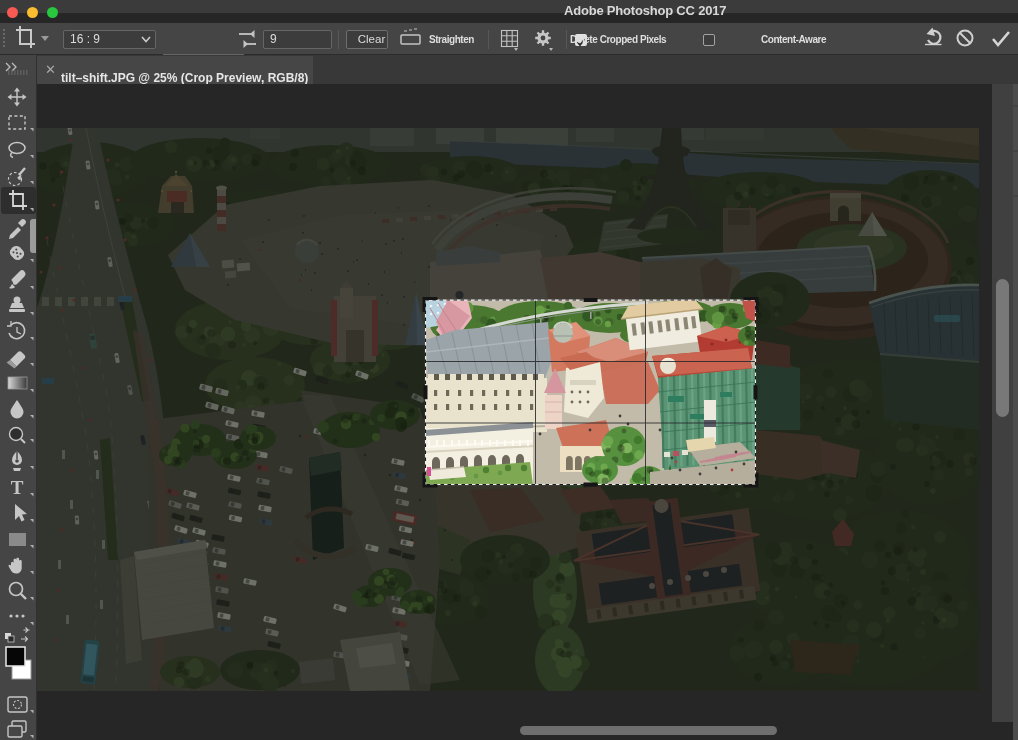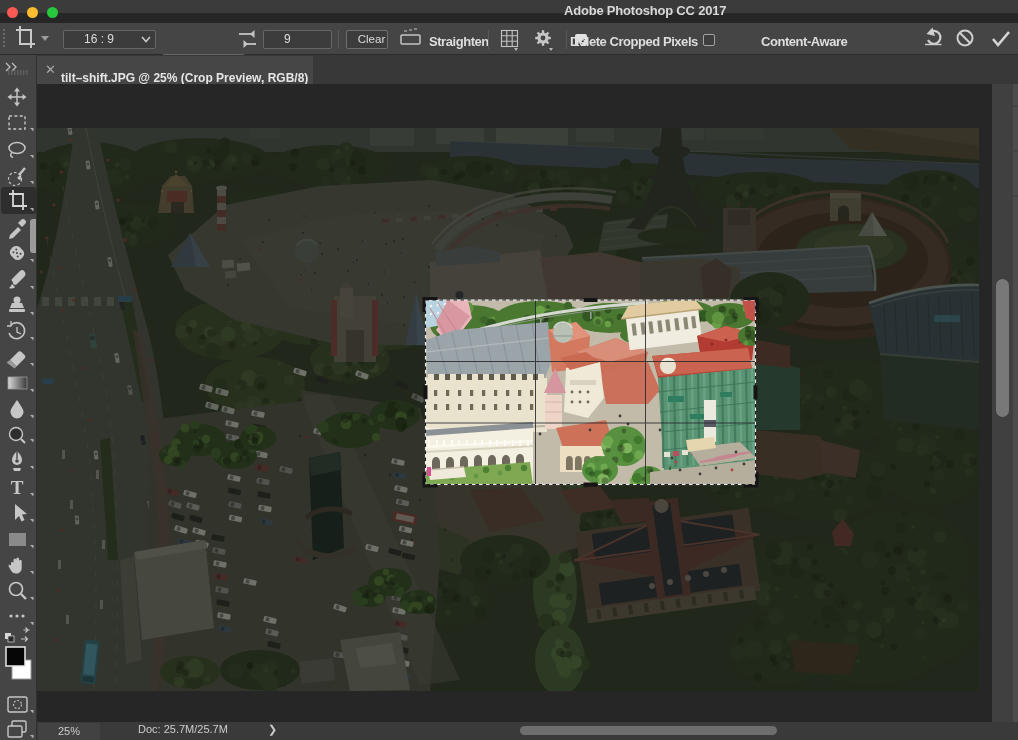--- a/index.html
+++ b/index.html
@@ -13,23 +13,23 @@
   border-bottom:1px solid #282828; }
 .tl { position:absolute; top:7px; width:11px; height:11px; border-radius:50%; }
 #title { position:absolute; left:564px; top:3px; color:#d8d8d8; font-size:13px;
   font-weight:bold; letter-spacing:-0.2px; }
 
 
 #optbar { left:0; top:23px; width:1018px; height:32px; background:#454545;
   border-bottom:1px solid #2b2b2b; }
 .field { position:absolute; top:7px; height:19px; background:#3c3c3c;
   border:1px solid #666; border-radius:2px; color:#dcdcdc; font-size:12px;
-  line-height:17px; padding-left:20px; }
+  line-height:17px; padding-left:6px; }
 .sep { position:absolute; top:7px; width:1px; height:19px; background:#585858; }
-.optxt { position:absolute; top:11px; color:#dedede; font-size:13px; font-weight:bold; letter-spacing:-0.45px; }
+.optxt { position:absolute; top:11px; color:#dedede; font-size:10px; font-weight:bold; letter-spacing:-0.45px; }
 .cb { position:absolute; top:11px; width:12px; height:12px; border-radius:2px; }
 .tri { position:absolute; width:0; height:0; border-left:3px solid transparent;
   border-right:3px solid transparent; border-top:4px solid #b8b8b8; }
 
 
 #tabbar { left:37px; top:55px; width:981px; height:29px; background:#383838; }
 #tab { position:absolute; left:0; top:1px; width:276px; height:28px; background:#464646;
   color:#e6e6e6; font-size:12px; font-weight:bold; line-height:28px; }
 #tab .x { color:#a8a8a8; font-weight:normal; font-size:13px; position:absolute; left:8px; }
 #tab .t { position:absolute; left:24px;margin-top:8px; }
@@ -2233,20 +2233,15 @@
 
   <div class="abs" style="left:30px; top:219px; width:6px; height:34px; background:#9b9b9b; border-radius:3px 0 0 3px;"></div>
   <div id="vtrack" class="abs"></div>
   <div id="vthumb" class="abs"></div>
   <div id="redge" class="abs">
     <svg width="5" height="656">
         <path d="M0 22 h5 M0 67 h5 M0 112 h5" stroke="#3a3a3a" stroke-width="1"></path>
       </svg>
   </div>
 
-  <div id="statusbar" class="abs">
-    <div class="abs" style="left:1px; top:1px; width:62px; height:17px; background:#424242; text-align:center; line-height:17px;">25%</div>
-    <div class="abs" style="left:101px; top:1px; width:180px; height:17px;">Doc: 25.7M/25.7M</div>
-    <div class="abs" style="left:231px; top:1px;">❯</div>
-  </div>
   <div id="hthumb" class="abs"></div>
 
 </div>
 
 </body></html>

